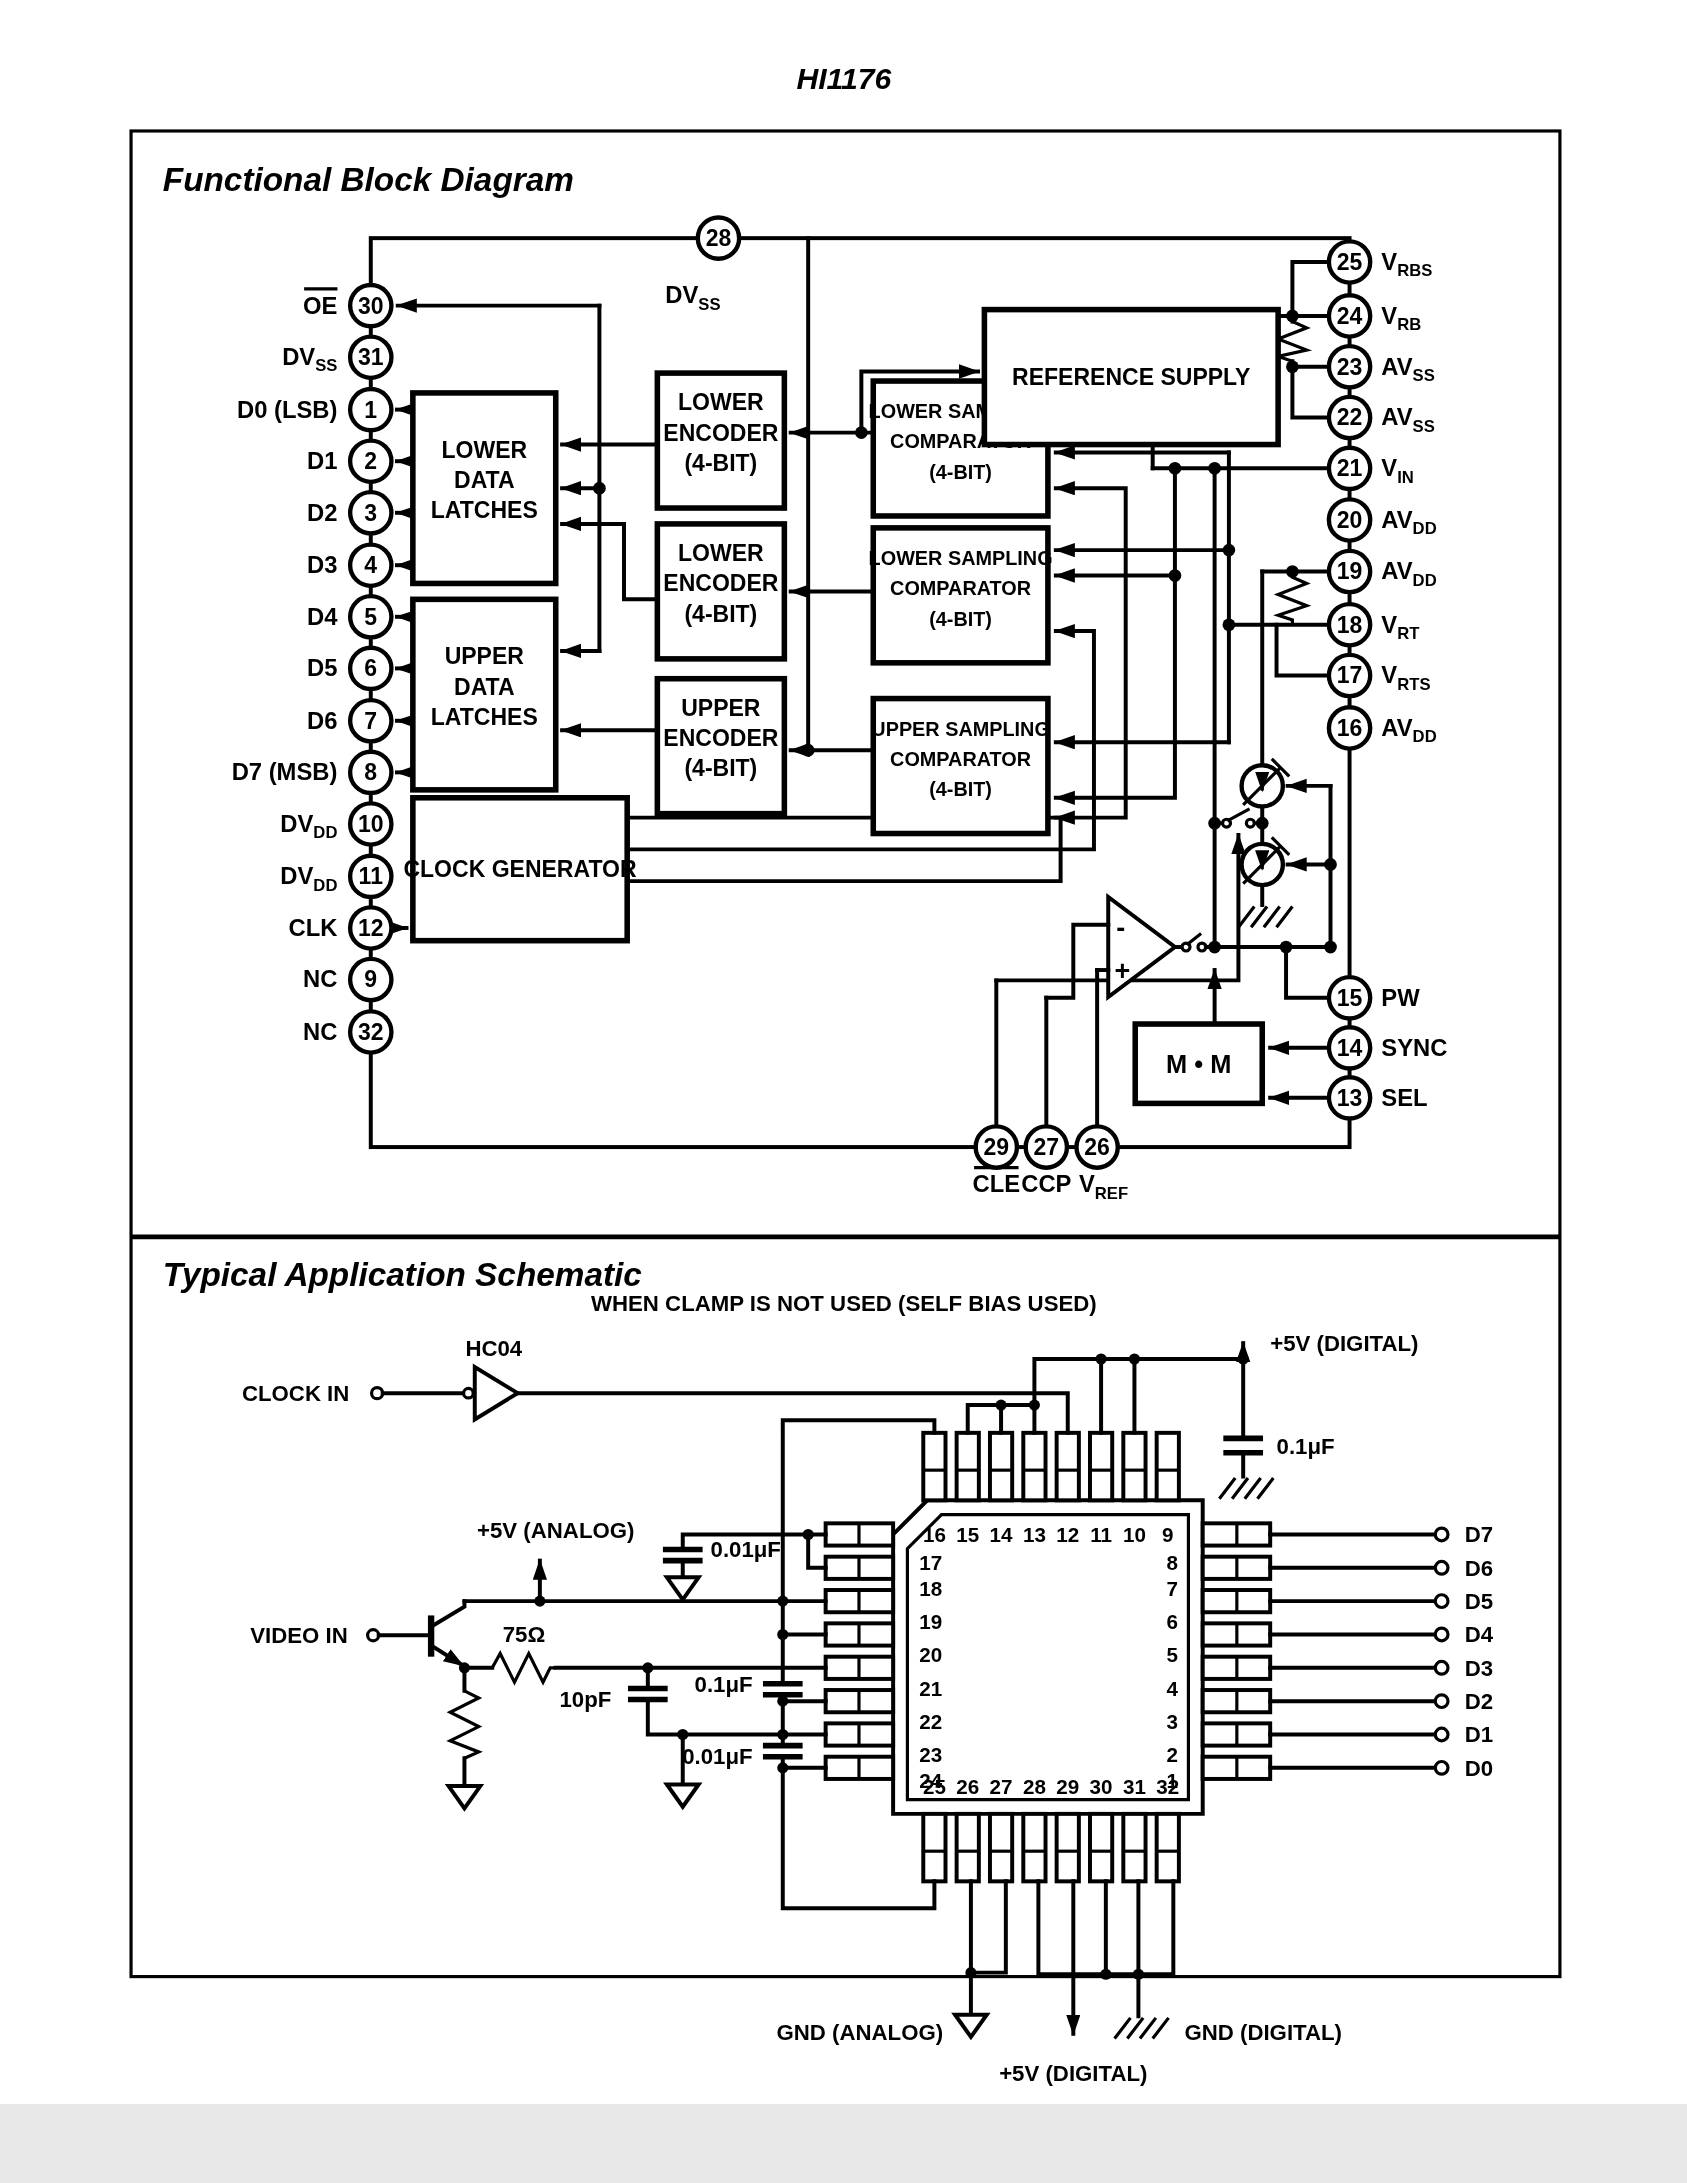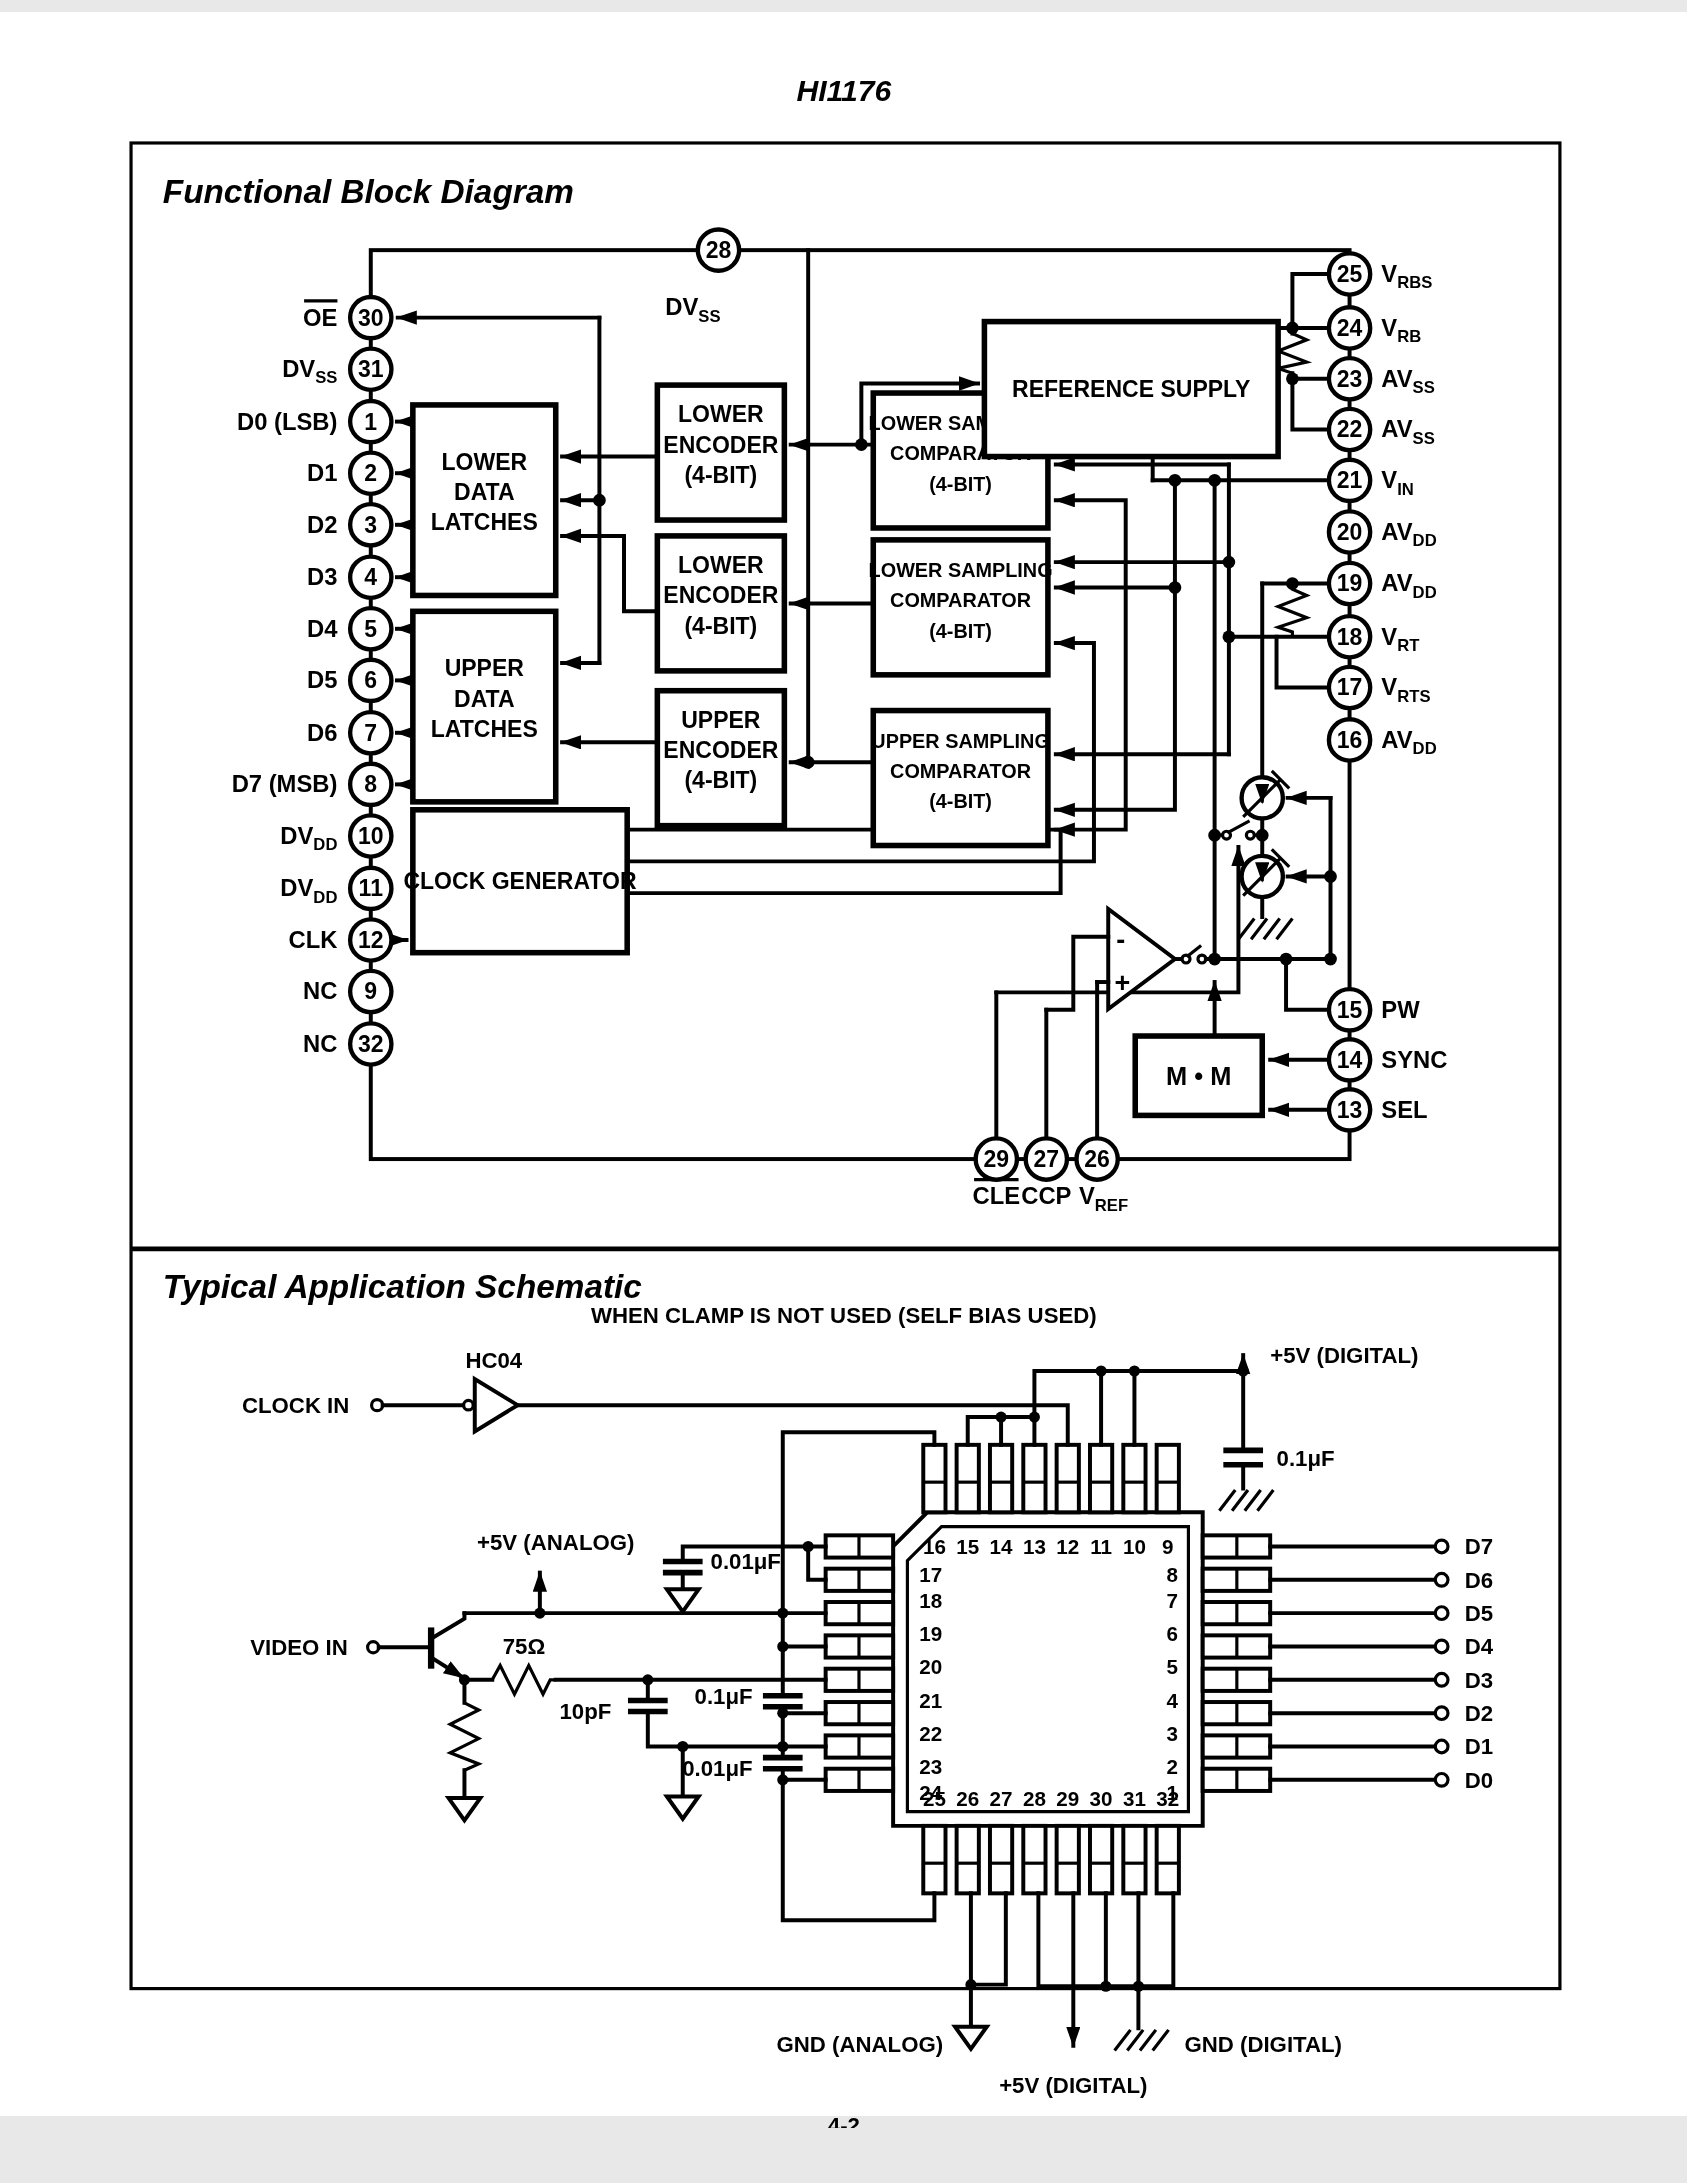--- a/index.html
+++ b/index.html
@@ -1,16 +1,16 @@
 <!DOCTYPE html>
 <html style="font-size:12.7px"><head>
 <meta charset="utf-8">
 <style>
   html,body{margin:0;padding:0;background:#e8e8e8;}
-  .page{position:relative;width:1687px;height:2104px;background:#ffffff;margin:12px auto;
+  .page{position:relative;width:1687px;height:2104px;background:#ffffff;margin:0 auto;
         font-family:"Liberation Sans",sans-serif;}
   svg{position:absolute;left:0;top:0;}
   svg text{fill:#000;font-family:"Liberation Sans",sans-serif;font-weight:bold;}
   .w{stroke:#000;stroke-width:5;fill:none;stroke-linecap:square;}
   .w4{stroke:#000;stroke-width:4;fill:none;}
   .w7{stroke:#000;stroke-width:7;fill:none;}
   .blk{stroke:#000;stroke-width:7;fill:#fff;}
   .blk2{stroke:#000;stroke-width:5;fill:#fff;}
   .pc{stroke:#000;stroke-width:5.5;fill:#fff;}
   .sc{stroke:#000;stroke-width:4;fill:#fff;}

